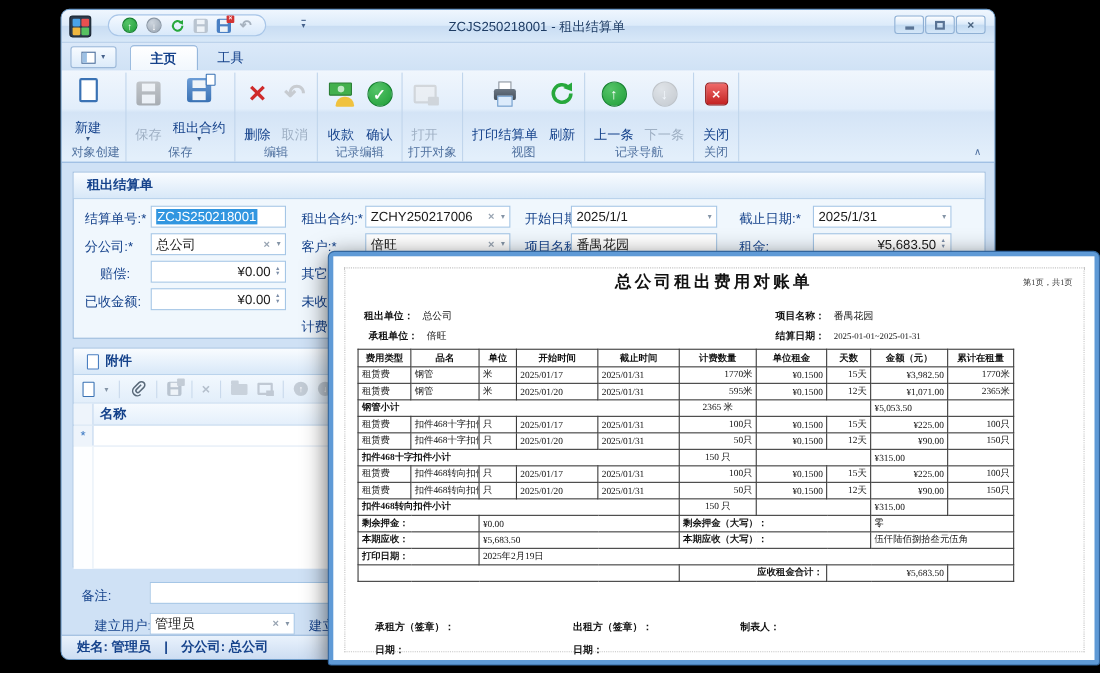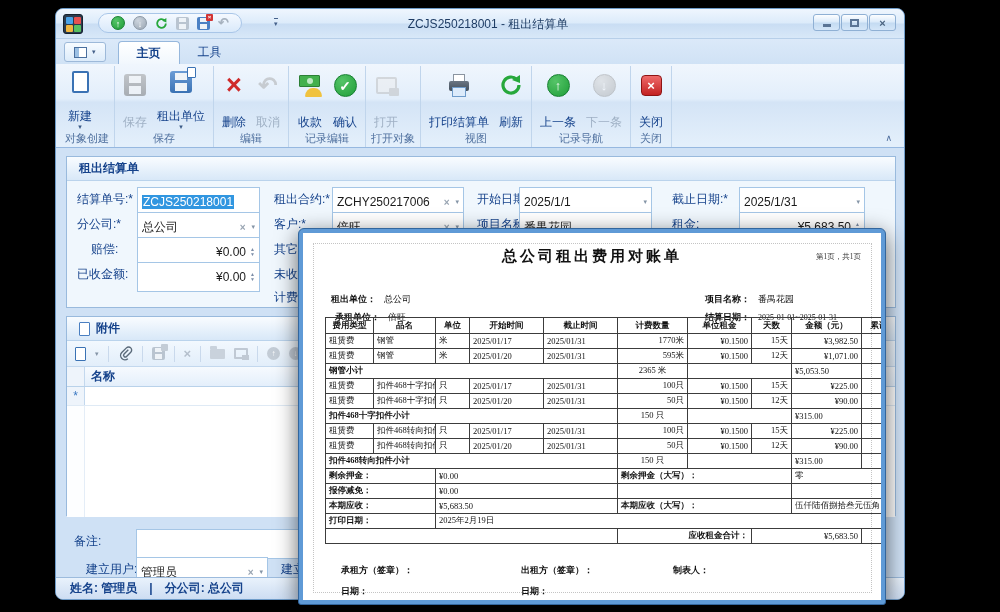--- a/index.html
+++ b/index.html
@@ -102,21 +102,21 @@
     border:1px solid #8e1414; color:#fff; font-weight:bold; font-size:13px; text-align:center; line-height:19px;}
   .ribbon-collapse { position:absolute; right:12px; bottom:4px; font-size:9px; color:#4f6f9f;}
 
   
   .content { position:absolute; left:10px; top:139px; width:830px; height:431px; }
   .panel { position:absolute; background:#f0f7fd; border:1px solid #99badd; }
   .panel-header { height:24px; background:linear-gradient(#f9fcff,#d8e8f8); border-bottom:1px solid #bad3ec;
     font-size:12px; font-weight:bold; color:#15428b; line-height:23px; padding-left:12px; display:flex; align-items:center; gap:6px;}
   .flabel { position:absolute; font-size:12px; color:#15428b; white-space:nowrap;}
   .input { position:absolute; height:20px; background:#fff; border:1px solid #a5c6e6; display:flex;
-    align-items:center; padding:14px 4px; font-size:12px; color:#1a1a1a; overflow:hidden;}
+    align-items:center; padding:4px 4px; font-size:12px; color:#1a1a1a; overflow:hidden;}
   .input .val { white-space:nowrap;}
   .selval { background:#3196e0; color:#fff; padding:0 1px;}
   .cbx { margin-left:auto; color:#98a4b2; font-size:10px; font-weight:bold;}
   .cbd { color:#8494a6; font-size:7px; margin-left:6px;}
   .input.num { justify-content:flex-end;}
   .spin { display:flex; flex-direction:column; margin-left:4px; color:#7c8ea8; font-size:5px; line-height:5px;}
   .minidoc { width:11px; height:14px; background:#fff; border:1px solid #4a7fc1; border-radius:1px; display:inline-block;}
   .atoolbar { height:26px; background:linear-gradient(#f2f8fe,#e2eefa); border-bottom:1px solid #c3d8ee;
     display:flex; align-items:center; gap:9px; padding:0 8px;}
   .asep { width:1px; height:16px; background:#c9d9ec;}
@@ -132,31 +132,31 @@
   .agutter { width:18px; border-right:1px solid #c3d8ee; background:#eef4fb; text-align:center;}
   .agrid-body { position:relative; background:#fff; }
   .agrid-row { height:19px; border-bottom:1px solid #dfeaf5; display:flex;}
   .agrid-row .agutter { color:#3a78c2; font-size:12px; line-height:18px;}
   .agutter-col { position:absolute; left:0; top:19px; bottom:0; width:18px; border-right:1px solid #e4edf7; background:#fdfeff;}
   .statusbar { position:absolute; left:0; right:0; bottom:0; height:22px;
     background:linear-gradient(#e9f2fc,#cdddf2); border-top:1px solid #9cbbdd;
     font-size:12px; font-weight:bold; color:#15428b; line-height:21px; padding-left:14px;}
 
   
-  .report-win { position:absolute; left:298px; top:228px; width:588px; height:377px; z-index:50;
+  .report-win { position:absolute; left:298px; top:228px; width:702px; height:377px; z-index:50;
     background:#5f9ad6; border:1px solid #33669d; border-radius:6px 6px 3px 3px;
     box-shadow:0 6px 22px rgba(0,0,0,.6); padding:4px;}
   .report-page { position:relative; width:100%; height:100%; background:#fff; overflow:hidden;
     font-family:"Liberation Serif", serif; color:#111;}
   .margin-guide { position:absolute; left:10px; right:9px; top:10px; bottom:7px;
     border:1px dotted #c4c4c4; pointer-events:none;}
   .rpt-title { position:absolute; left:0; right:0; top:14px; text-align:center;
     font-size:15px; font-weight:bold; letter-spacing:3px;}
   .rpt-pageinfo { position:absolute; right:20px; top:19px; font-size:7.5px; color:#333;}
-  .rpt-meta { position:absolute; font-size:9px; white-space:nowrap;margin-top:12px;}
+  .rpt-meta { position:absolute; font-size:9px; white-space:nowrap;}
   .rpt-meta b { font-weight:bold; margin-right:8px;}
   .rpt-table { position:absolute; left:22px; top:84px; border-collapse:collapse; table-layout:fixed;
     width:596px; font-size:8.5px; color:#111;}
   .rpt-table td, .rpt-table th { border:1px solid #3c3c3c; padding:1px 3px; height:12px;
     overflow:hidden; white-space:nowrap;}
   .rpt-table th { font-weight:bold; text-align:center; height:16px;}
   .rpt-table .al{text-align:left}.rpt-table .ar{text-align:right}.rpt-table .ac{text-align:center}
   .rpt-table .b{font-weight:bold}
   .rpt-table .sum td{height:15px;}
   .sig { position:absolute; font-size:9px; font-weight:bold; white-space:nowrap;}
@@ -230,21 +230,21 @@
                 <i class="floppy"></i>
               </span>
             <span class="lbl">保存</span>
           </div>
           <div class="rbtn">
             <span class="icwrap">
                 <i class="floppy">
                   <span class="badge-new"></span>
                 </i>
               </span>
-            <span class="lbl">租出单位</span>
+            <span class="lbl">租出合约</span>
             <span class="dd">▾</span>
           </div>
         </div>
         <div class="rglabel">保存</div>
       </div>
       <div class="rgroup">
         <div class="rbtns">
           <div class="rbtn">
             <span class="icwrap">
                 <span class="bigx">×</span>
@@ -611,26 +611,20 @@
             </tr>
           </tbody>
         <tbody>
           <tr class="sum">
             <td colspan="2" class="b al">剩余押金：</td>
             <td colspan="3" class="al">¥0.00</td>
             <td colspan="3" class="b al">剩余押金（大写）：</td>
             <td colspan="2" class="al">零</td>
           </tr>
           <tr class="sum">
-            <td colspan="2" class="b al">报停减免：</td>
-            <td colspan="3" class="al">¥0.00</td>
-            <td colspan="3" class="b al"></td>
-            <td colspan="2" class="al"></td>
-          </tr>
-          <tr class="sum">
             <td colspan="2" class="b al">本期应收：</td>
             <td colspan="3" class="al">¥5,683.50</td>
             <td colspan="3" class="b al">本期应收（大写）：</td>
             <td colspan="2" class="al">伍仟陆佰捌拾叁元伍角</td>
           </tr>
           <tr class="sum">
             <td colspan="2" class="b al">打印日期：</td>
             <td colspan="8" class="al">2025年2月19日</td>
           </tr>
           <tr class="sum">

